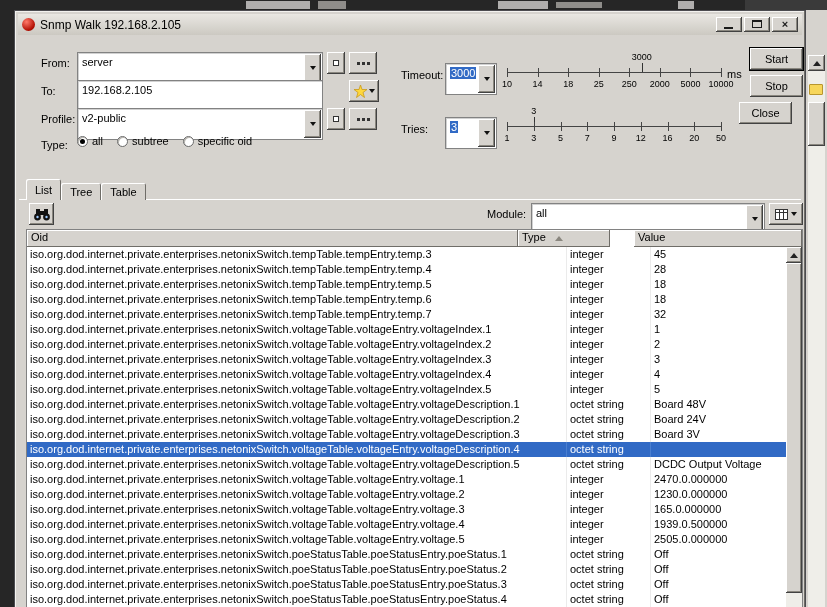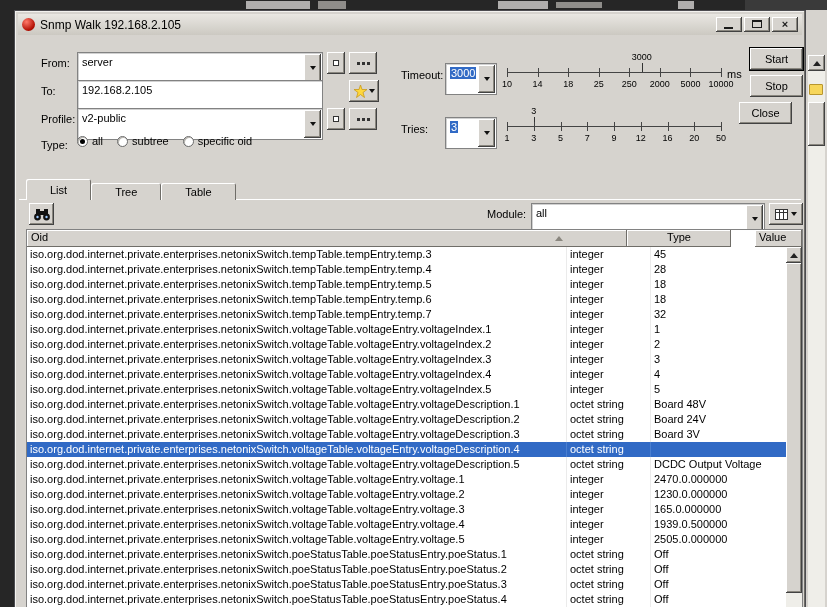--- a/index.html
+++ b/index.html
@@ -54,33 +54,33 @@
   .axis { position:absolute; left:0; right:0; top:21px; height:1px; background:#444; }
   .ticks { position:absolute; inset:0; }
   .tick { position:absolute; top:17px; width:1px; height:9px; background:#444; }
   .tick-label { position:absolute; top:28px; transform:translateX(-50%); font-size:9px; color:#000; white-space:nowrap; }
 
   .push-btn { position:absolute; width:53px; height:22px; font-size:11px; display:flex; align-items:center; justify-content:center; cursor:default; }
   .default-btn { outline:1px solid #000;text-align:center; }
 
   
   #tabbar { position:absolute; left:11px; top:168px; height:21px; display:flex; align-items:flex-end; z-index:4; }
-  .tab { display:flex; align-items:center; padding:0 24px; height:17px; margin-top:3px; font-size:11px; background:#d6d3ce;
+  .tab { display:flex; align-items:center; padding:0 9px; height:17px; margin-top:3px; font-size:11px; background:#d6d3ce;
          box-shadow: inset 1px 1px 0 #fff, inset -1px 0 0 #6f6d68; border-top-left-radius:2px; border-top-right-radius:2px; cursor:default; }
   .tab.active { height:21px; margin-top:0; z-index:5; }
   #tabline { position:absolute; left:4px; right:4px; top:188px; height:1px; background:#ffffff; z-index:3; }
 
   #binoc-btn { position:absolute; left:14px; top:192px; width:25px; height:22px; display:flex; align-items:center; justify-content:center; }
   #split-btn { position:absolute; left:754px; top:192px; width:34px; height:22px; display:flex; align-items:center; justify-content:center; gap:3px; }
 
   
   #grid { position:absolute; left:11px; top:218px; width:777px; height:402px; background:#fff; border:1px solid #828282; }
   #ghead { display:flex; height:17px; }
   .hcell { background:#d6d3ce; box-shadow: inset -1px -1px 0 #6f6d68, inset 1px 1px 0 #fff; font-size:11px; padding:1px 4px; position:relative; white-space:nowrap; overflow:hidden; }
-  .h-oid { width:600px; } .h-type { width:104px;text-align:center; } .h-value { flex:1;margin-left:24px; }
+  .h-oid { width:491px; } .h-type { width:92px; } .h-value { flex:1;margin-left:24px; }
   .sort-ind { position:absolute; right:6px; top:6px; width:0; height:0; border-left:4px solid transparent; border-right:4px solid transparent; border-bottom:5px solid #8a877f; }
   #tbody { position:absolute; left:0; top:17px; right:16px; bottom:0; overflow:hidden; background:#fff; }
   .trow { display:flex; height:15px; line-height:15px; font-size:11px; color:#000; }
   .tcell { padding:0 3px; white-space:nowrap; overflow:hidden; border-right:1px solid #ebebeb; }
   .c-oid { width:540px; } .c-type { width:84px; } .c-value { flex:1; border-right:none; }
   .trow.selected { background:#316ac5; color:#fff; }
   .trow.selected .tcell { border-right-color:#4a7fd0; }
   #vscroll { position:absolute; right:0; top:17px; bottom:0; width:16px; background:#efeee9; }
   #vscroll .sc-btn { position:absolute; left:0; width:16px; height:16px; display:flex; align-items:center; justify-content:center; }
   #vscroll .thumb { position:absolute; left:0; top:16px; width:16px; height:330px; }

